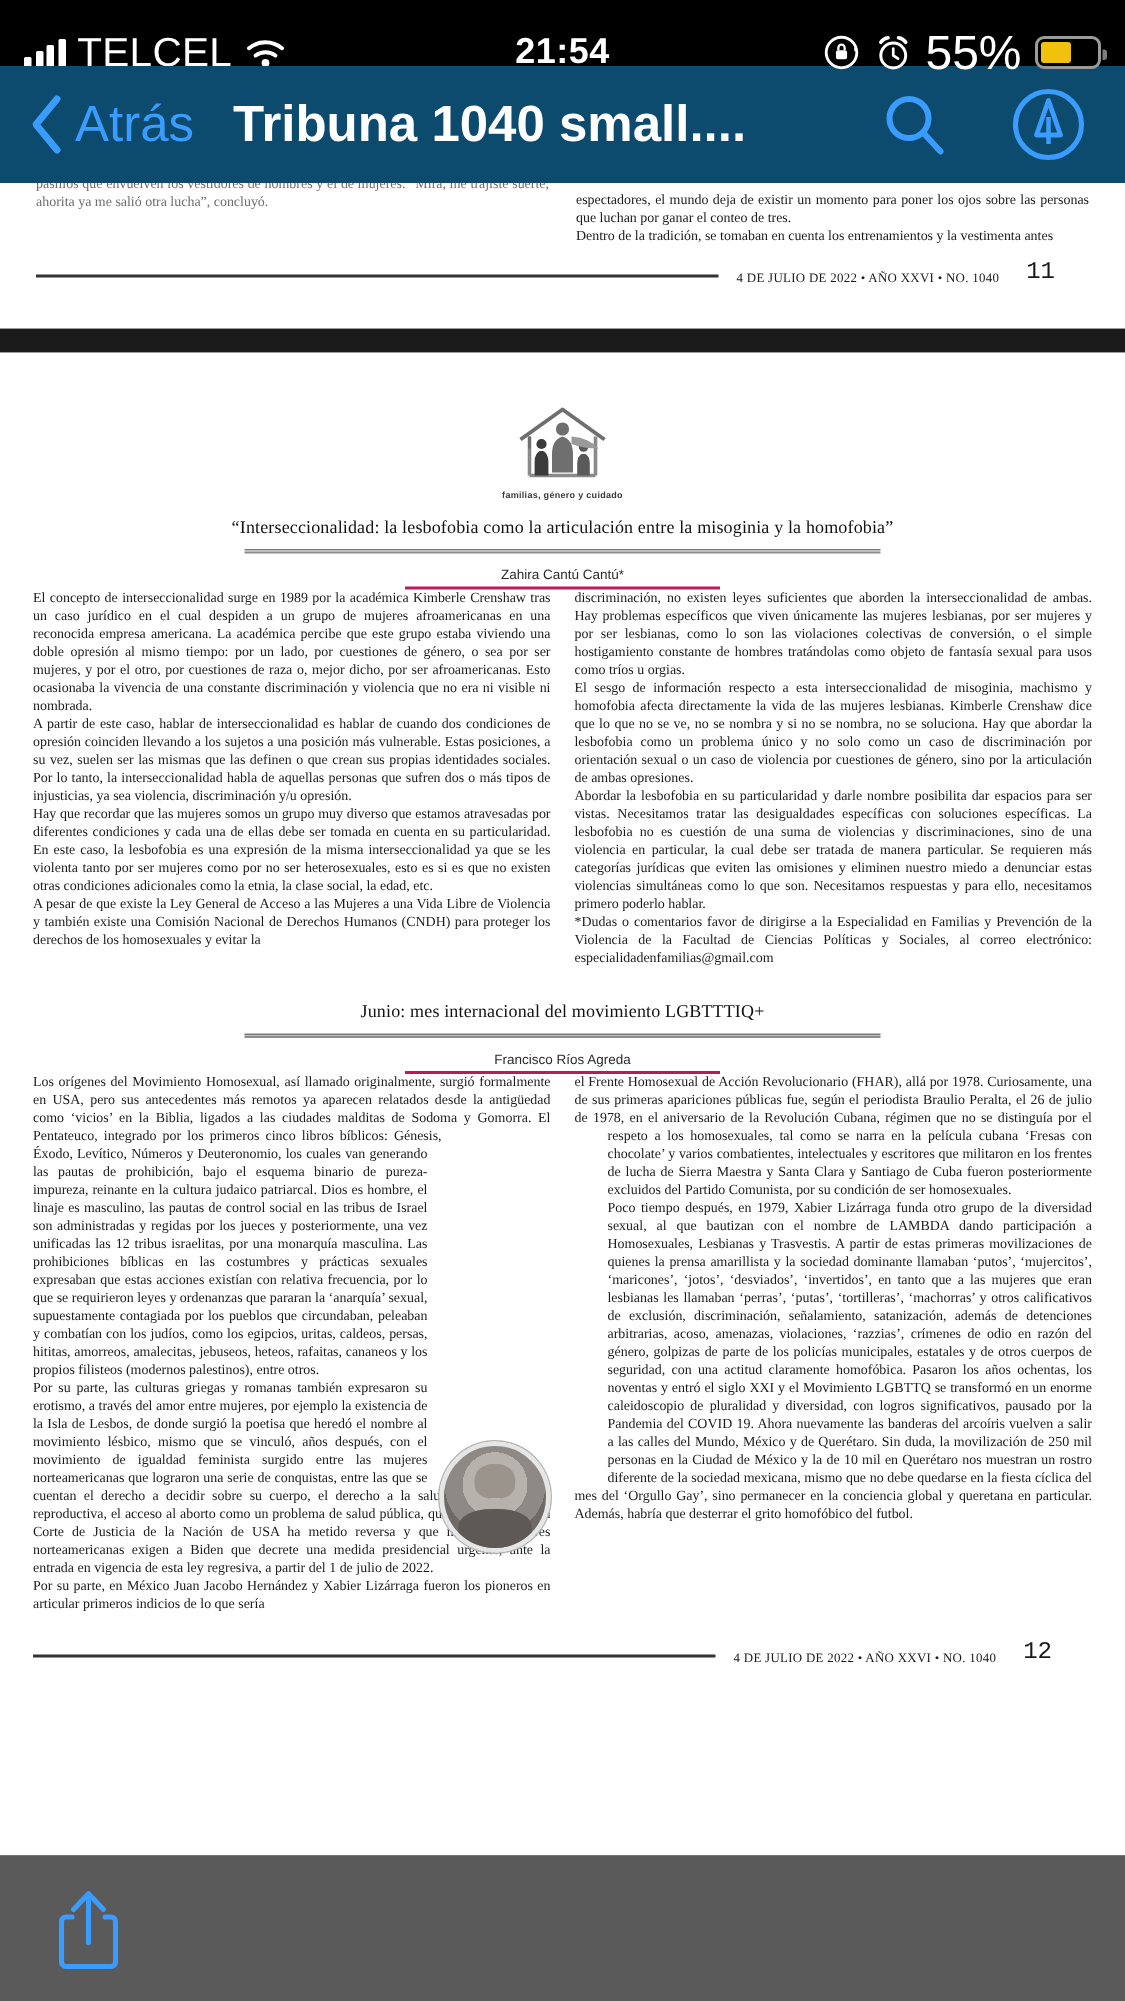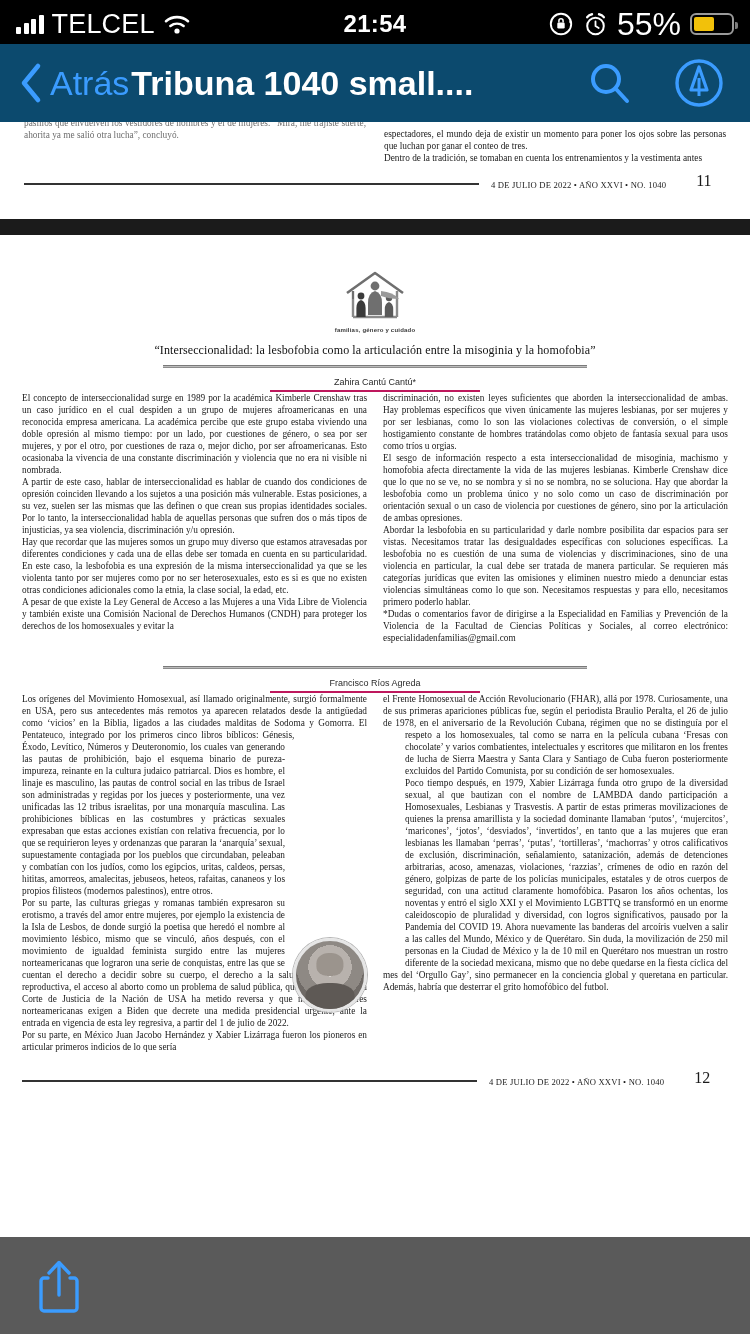--- a/index.html
+++ b/index.html
@@ -6,21 +6,21 @@
   html, body {
     width: 750px; height: 1334px;
     background: #000;
     font-family: "Liberation Sans", sans-serif;
     overflow: hidden;
   }
   #app { position: relative; width: 750px; height: 1334px; background: #000; }
 
   
   .statusbar {
-    position: absolute; top: 2px; left: 0; width: 750px; height: 44px;
+    position: absolute; top: 13px; left: 0; width: 750px; height: 44px;
     background: #000; color: #fff;
     display: flex; align-items: center; justify-content: space-between;
     padding: 0 16px;
   }
   .sb-left { display: flex; align-items: center; gap: 8px; }
   .signal { display: flex; align-items: flex-end; gap: 2.5px; height: 20px; }
   .signal i { display: block; width: 5px; background: #fff; border-radius: 1px; }
   .signal i:nth-child(1) { height: 7px; }
   .signal i:nth-child(2) { height: 11px; }
   .signal i:nth-child(3) { height: 15px; }
@@ -40,21 +40,21 @@
   .battery span { display: block; height: 100%; width: 55%; background: #f2c10a; border-radius: 2px; }
 
   
   .navbar {
     position: absolute; top: 44px; left: 0; width: 750px; height: 78px;
     background: #0c4a6e; display: flex; align-items: center; padding: 0 18px;
   }
   .back-group { display: flex; align-items: center; gap: 6px; cursor: pointer; }
   .back-label { color: #3b9cff; font-size: 34px; }
   .nav-title {
-    color: #fff; font-size: 34px; font-weight: 700; margin-left: 2px;
+    color: #fff; font-size: 34px; font-weight: 700; margin-left: 26px;
     white-space: nowrap; overflow: hidden;
   }
   .nav-actions { margin-left: auto; display: flex; align-items: center; gap: 42px; padding-right: 8px;}
 
   
   .doc-area {
     position: absolute; top: 122px; left: 0; width: 750px; height: 1115px;
     background: #5a5a5a; overflow: hidden;
   }
   .page {
@@ -77,21 +77,21 @@
 
   .page-footer {
     display: flex; align-items: flex-end; gap: 12px; margin-top: 8px;
   }
   .footer-rule { flex: 1 1 auto; height: 2px; background: #333; margin-bottom: 5px; max-width: 455px;}
   .footer-meta {
     font-family: "Liberation Serif", serif; font-size: 8.6px; letter-spacing: .2px; color: #1a1a1a;
     white-space: nowrap;
   }
   .footer-page {
-    font-family: Liberation Serif, serif; font-size: 16px; color: #1a1a1a; margin-left: 18px;
+    font-family: Liberation Mono, monospace; font-size: 16px; color: #1a1a1a; margin-left: 6px;
   }
 
   
   .logo-wrap { display: flex; justify-content: center; padding: 18px 0 6px; }
   .logo { width: 86px; text-align: center; }
   .logo-caption {
     font-size: 6px; font-weight: 700; letter-spacing: .2px; color: #3a3a3a; margin-top: 2px;
   }
 
   
@@ -269,20 +269,21 @@
 Hay que recordar que las mujeres somos un grupo muy diverso que estamos atravesadas por diferentes condiciones y cada una de ellas debe ser tomada en cuenta en su particularidad. En este caso, la lesbofobia es una expresión de la misma interseccionalidad ya que se les violenta tanto por ser mujeres como por no ser heterosexuales, esto es si es que no existen otras condiciones adicionales como la etnia, la clase social, la edad, etc.
 A pesar de que existe la Ley General de Acceso a las Mujeres a una Vida Libre de Violencia y también existe una Comisión Nacional de Derechos Humanos (CNDH) para proteger los derechos de los homosexuales y evitar la</div>
           <div class="col body-text" style="white-space:pre-line;">discriminación, no existen leyes suficientes que aborden la interseccionalidad de ambas. Hay problemas específicos que viven únicamente las mujeres lesbianas, por ser mujeres y por ser lesbianas, como lo son las violaciones colectivas de conversión, o el simple hostigamiento constante de hombres tratándolas como objeto de fantasía sexual para usos como tríos u orgias.
 El sesgo de información respecto a esta interseccionalidad de misoginia, machismo y homofobia afecta directamente la vida de las mujeres lesbianas. Kimberle Crenshaw dice que lo que no se ve, no se nombra y si no se nombra, no se soluciona. Hay que abordar la lesbofobia como un problema único y no solo como un caso de discriminación por orientación sexual o un caso de violencia por cuestiones de género, sino por la articulación de ambas opresiones.
 Abordar la lesbofobia en su particularidad y darle nombre posibilita dar espacios para ser vistas. Necesitamos tratar las desigualdades específicas con soluciones específicas. La lesbofobia no es cuestión de una suma de violencias y discriminaciones, sino de una violencia en particular, la cual debe ser tratada de manera particular. Se requieren más categorías jurídicas que eviten las omisiones y eliminen nuestro miedo a denunciar estas violencias simultáneas como lo que son. Necesitamos respuestas y para ello, necesitamos primero poderlo hablar.
 *Dudas o comentarios favor de dirigirse a la Especialidad en Familias y Prevención de la Violencia de la Facultad de Ciencias Políticas y Sociales, al correo electrónico: especialidadenfamilias@gmail.com</div>
         </div>
       </div>
 
       <div style="margin-top:22px;">
+        <div class="art-title">Junio: mes internacional del movimiento LGBTTTIQ+</div>
         <div class="title-rule"></div>
         <div class="byline">Francisco Ríos Agreda</div>
         <div class="cols">
           <div class="col body-text">
             <div class="portrait" style="margin-top:245px;"></div>
             <span style="white-space:pre-line;">Los orígenes del Movimiento Homosexual, así llamado originalmente, surgió formalmente en USA, pero sus antecedentes más remotos ya aparecen relatados desde la antigüedad como ‘vicios’ en la Biblia, ligados a las ciudades malditas de Sodoma y Gomorra. El Pentateuco, integrado por los primeros cinco libros bíblicos: Génesis, Éxodo, Levítico, Números y Deuteronomio, los cuales van generando las pautas de prohibición, bajo el esquema binario de pureza-impureza, reinante en la cultura judaico patriarcal. Dios es hombre, el linaje es masculino, las pautas de control social en las tribus de Israel son administradas y regidas por los jueces y posteriormente, una vez unificadas las 12 tribus israelitas, por una monarquía masculina. Las prohibiciones bíblicas en las costumbres y prácticas sexuales expresaban que estas acciones existían con relativa frecuencia, por lo que se requirieron leyes y ordenanzas que pararan la ‘anarquía’ sexual, supuestamente contagiada por los pueblos que circundaban, peleaban y combatían con los judíos, como los egipcios, uritas, caldeos, persas, hititas, amorreos, amalecitas, jebuseos, heteos, rafaitas, cananeos y los propios filisteos (modernos palestinos), entre otros.
 Por su parte, las culturas griegas y romanas también expresaron su erotismo, a través del amor entre mujeres, por ejemplo la existencia de la Isla de Lesbos, de donde surgió la poetisa que heredó el nombre al movimiento lésbico, mismo que se vinculó, años después, con el movimiento de igualdad  feminista surgido entre las mujeres norteamericanas que lograron una serie de conquistas, entre las que se cuentan el derecho a decidir sobre su cuerpo, el derecho a la salud reproductiva, el acceso al aborto como un problema de salud pública, que ahora la Suprema Corte de Justicia de la Nación de USA ha metido reversa y que miles de mujeres norteamericanas exigen a Biden que decrete una medida presidencial urgente, ante la entrada en vigencia de esta ley regresiva, a partir del 1 de julio de 2022.
 Por su parte, en México Juan Jacobo Hernández y Xabier Lizárraga fueron los pioneros en articular primeros indicios de lo que sería</span>
           </div>
           <div class="col body-text">

